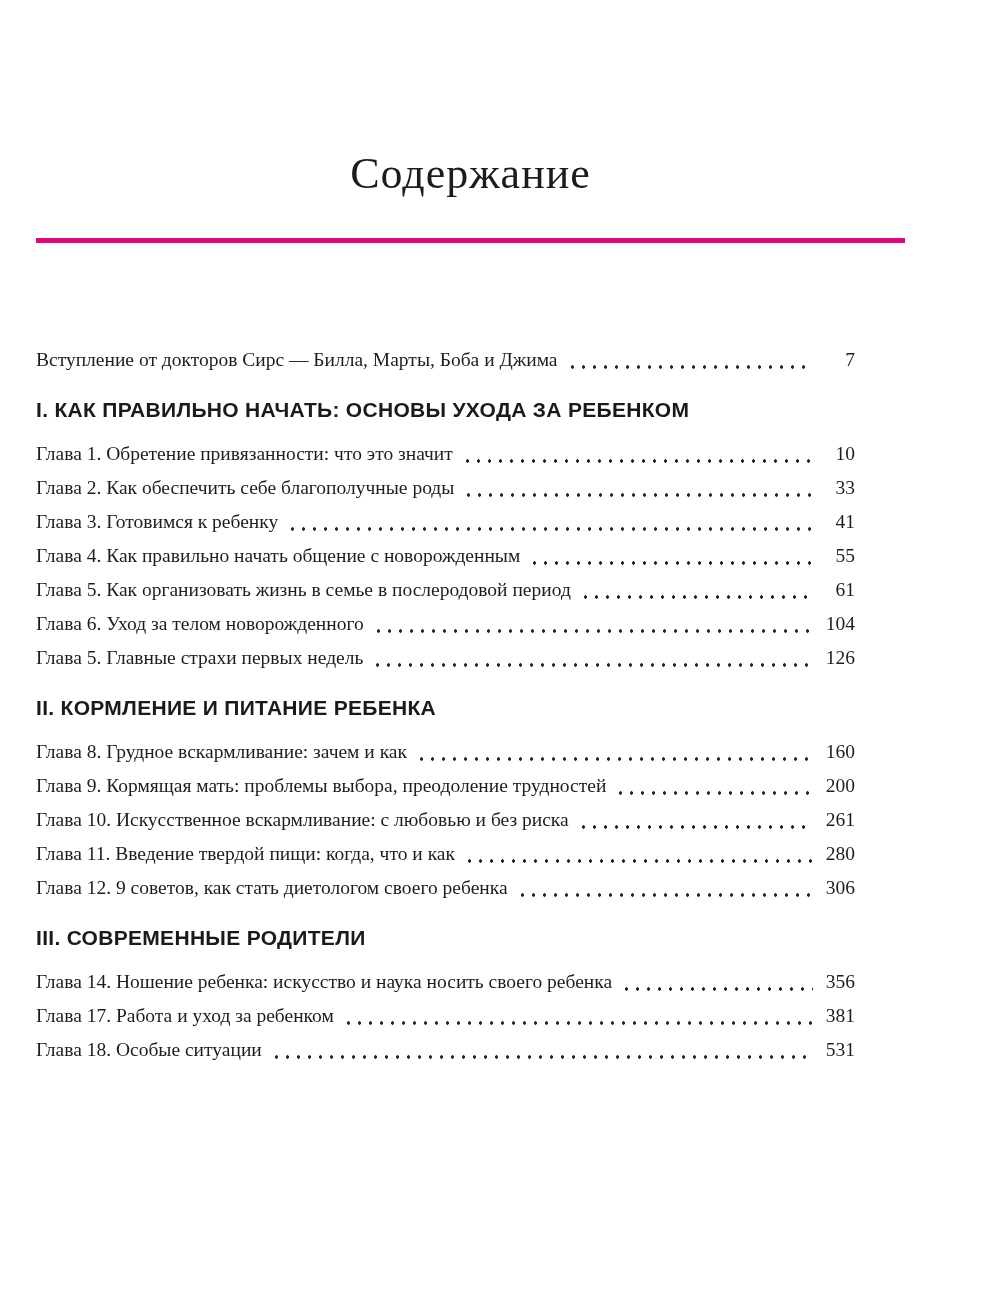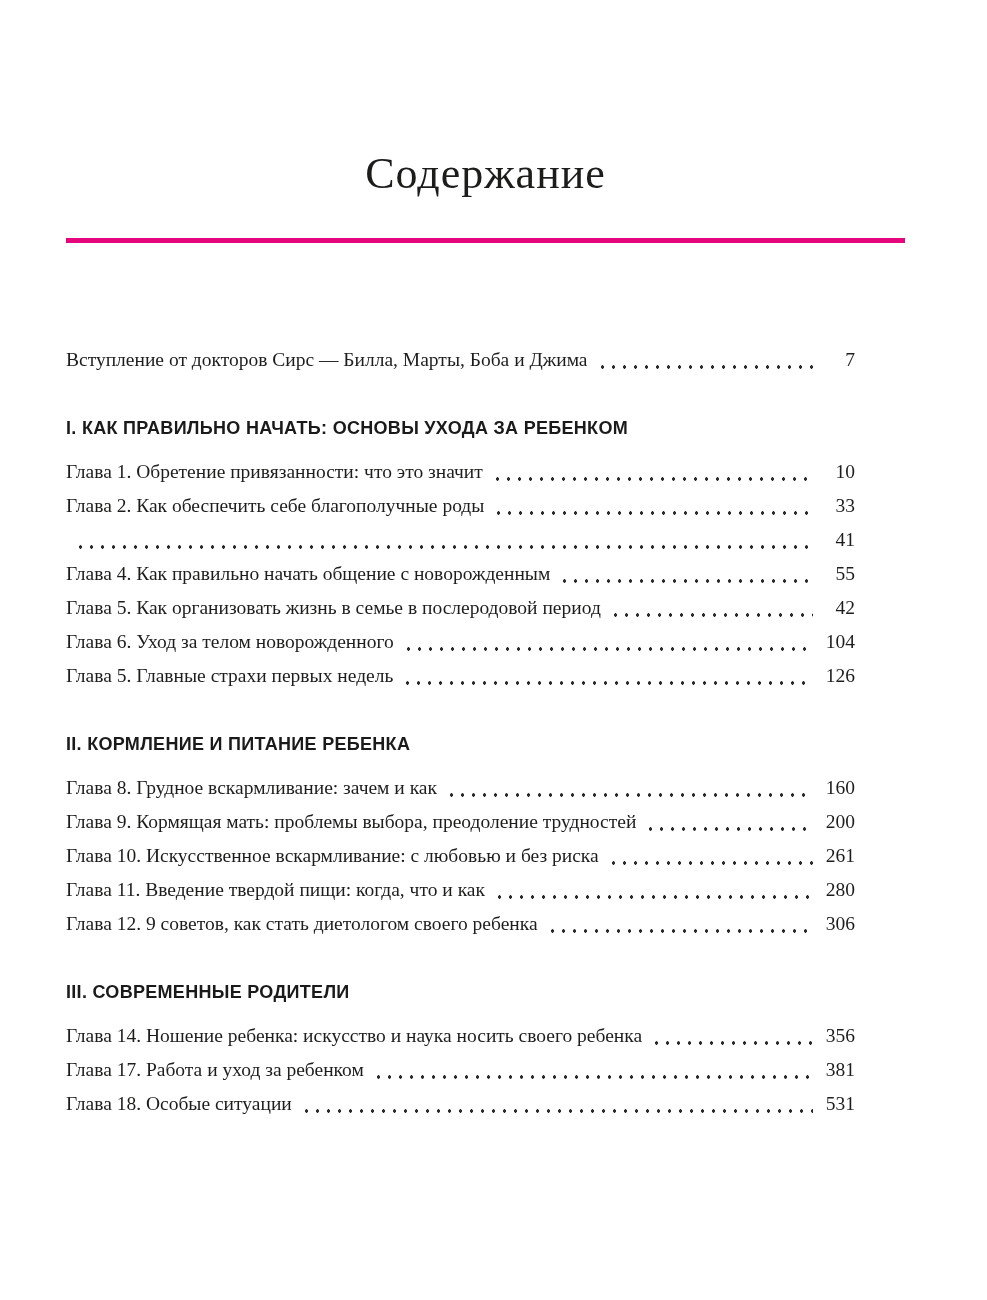--- a/index.html
+++ b/index.html
@@ -8,21 +8,21 @@
     width: 987px;
     height: 1300px;
     font-family: "Liberation Serif", serif;
     color: #1d1d1b;
     overflow: hidden;
   }
   .page {
     width: 987px;
     height: 1044px;
     background: #ffffff;
-    padding: 148px 82px 0 66px;
+    padding: 148px 82px 0 36px;
   }
   .title {
     text-align: center;
     font-family: "Liberation Serif", serif;
     font-weight: 400;
     font-size: 44px;
     line-height: 52px;
     letter-spacing: 1px;
     color: #1c1c1a;
   }
@@ -54,25 +54,25 @@
   }
   .num {
     margin-left: 4px;
     min-width: 36px;
     text-align: right;
     white-space: nowrap;
   }
   .section-heading {
     font-family: "Liberation Sans", sans-serif;
     font-weight: 700;
-    font-size: 18px;
+    font-size: 21px;
     line-height: 34px;
     letter-spacing: 0.3px;
     color: #1a1a1a;
-    margin: 34px 0 10px 0;
+    margin: 16px 0 10px 0;
   }
 </style>
 </head>
 <body>
 
 <div class="page">
   <div class="title">Содержание</div>
   <div class="rule" style="background: rgb(229, 6, 126);"></div>
   <div class="toc">
       <div class="entry">
@@ -85,32 +85,33 @@
         <span class="label">Глава 1. Обретение привязанности: что это значит</span>
         <span class="dots"></span>
         <span class="num">10</span>
       </div>
       <div class="entry">
         <span class="label">Глава 2. Как обеспечить себе благополучные роды</span>
         <span class="dots"></span>
         <span class="num">33</span>
       </div>
       <div class="entry">
+        <span class="label">Глава 3. Готовимся к ребенку</span>
         <span class="dots"></span>
         <span class="num">41</span>
       </div>
       <div class="entry">
         <span class="label">Глава 4. Как правильно начать общение с новорожденным</span>
         <span class="dots"></span>
         <span class="num">55</span>
       </div>
       <div class="entry">
         <span class="label">Глава 5. Как организовать жизнь в семье в послеродовой период</span>
         <span class="dots"></span>
-        <span class="num">42</span>
+        <span class="num">61</span>
       </div>
       <div class="entry">
         <span class="label">Глава 6. Уход за телом новорожденного</span>
         <span class="dots"></span>
         <span class="num">104</span>
       </div>
       <div class="entry">
         <span class="label">Глава 5. Главные страхи первых недель</span>
         <span class="dots"></span>
         <span class="num">126</span>

